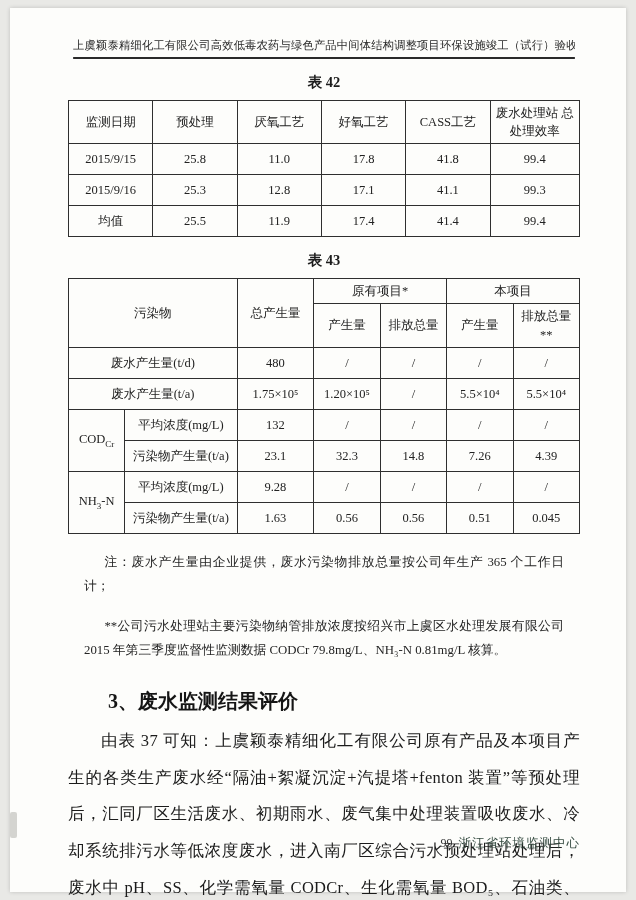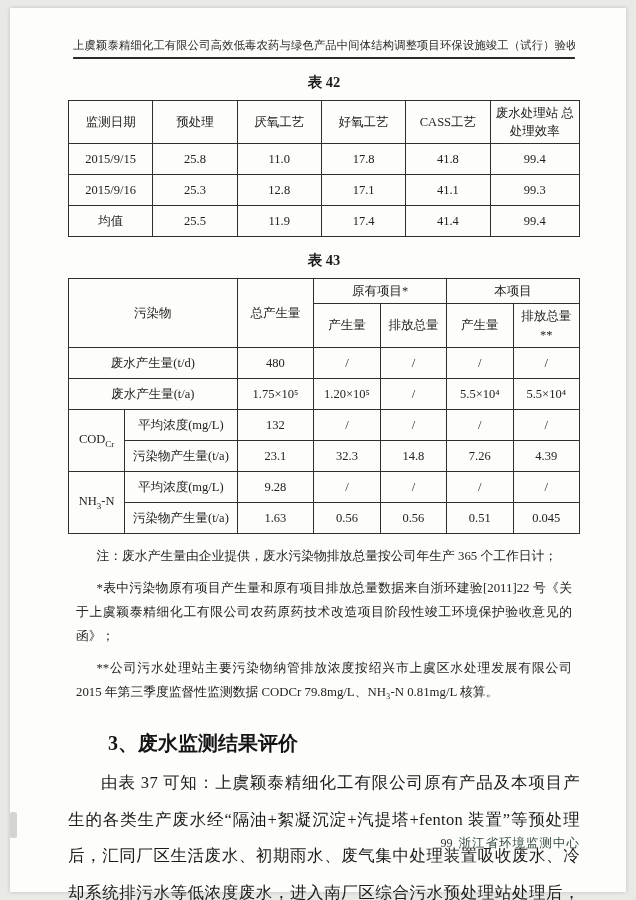--- a/index.html
+++ b/index.html
@@ -39,21 +39,21 @@
     line-height:1.45;
     overflow:hidden;
   }
   .t42 th{height:36px;}
   .t42 td{height:24px;}
   .t43 th{height:18px;}
   .t43 td{height:24px;}
   sub{font-size:9px;}
   
   .notes{margin-top:10px;font-size:12.8px;line-height:1.88;color:#242424;text-align:justify;}
-  .notes p{margin:8px;text-indent:1.6em;}
+  .notes p{margin:16px;text-indent:1.6em;}
   
   .section-heading{
     margin:26px 0 6px 0;font-size:20px;font-weight:bold;
     text-indent:2em;color:#151515;
   }
   
   .body-paragraph{
     margin:8px 0 0 0;font-size:16.5px;line-height:2.23;
     text-align:justify;text-indent:2em;color:#1b1b1b;
     letter-spacing:.3px;
@@ -203,21 +203,20 @@
             <td>0.56</td>
             <td>0.56</td>
             <td>0.51</td>
             <td>0.045</td>
           </tr>
         </tbody>
     </table>
 
     <div class="notes">
       <p>注：废水产生量由企业提供，废水污染物排放总量按公司年生产 365 个工作日计；</p>
-      <p>*表中污染物原有项目产生量和原有项目排放总量数据来自浙环建验[2011]22 号《关于上虞颖泰精细化工有限公司农药原药技术改造项目阶段性竣工环境保护验收意见的函》；</p>
       <p>**公司污水处理站主要污染物纳管排放浓度按绍兴市上虞区水处理发展有限公司 2015 年第三季度监督性监测数据 CODCr 79.8mg/L、NH₃-N 0.81mg/L 核算。</p>
     </div>
 
     <div class="section-heading">3、废水监测结果评价</div>
 
     <p class="body-paragraph">由表 37 可知：上虞颖泰精细化工有限公司原有产品及本项目产生的各类生产废水经“隔油+絮凝沉淀+汽提塔+fenton 装置”等预处理后，汇同厂区生活废水、初期雨水、废气集中处理装置吸收废水、冷却系统排污水等低浓度废水，进入南厂区综合污水预处理站处理后，废水中 pH、SS、化学需氧量 CODCr、生化需氧量 BOD₅、石油类、氟化物、甲苯、可吸附有机卤素 AOX 等污染物排放浓度监测值，均符合《污水综合排放标准》（GB 8978-1996）中的三级标准限值，总有机碳 TOC 排放浓度监测值，也符合该标准一级标准限</p>
   </div>
 
   <div class="smudge"></div>
 

